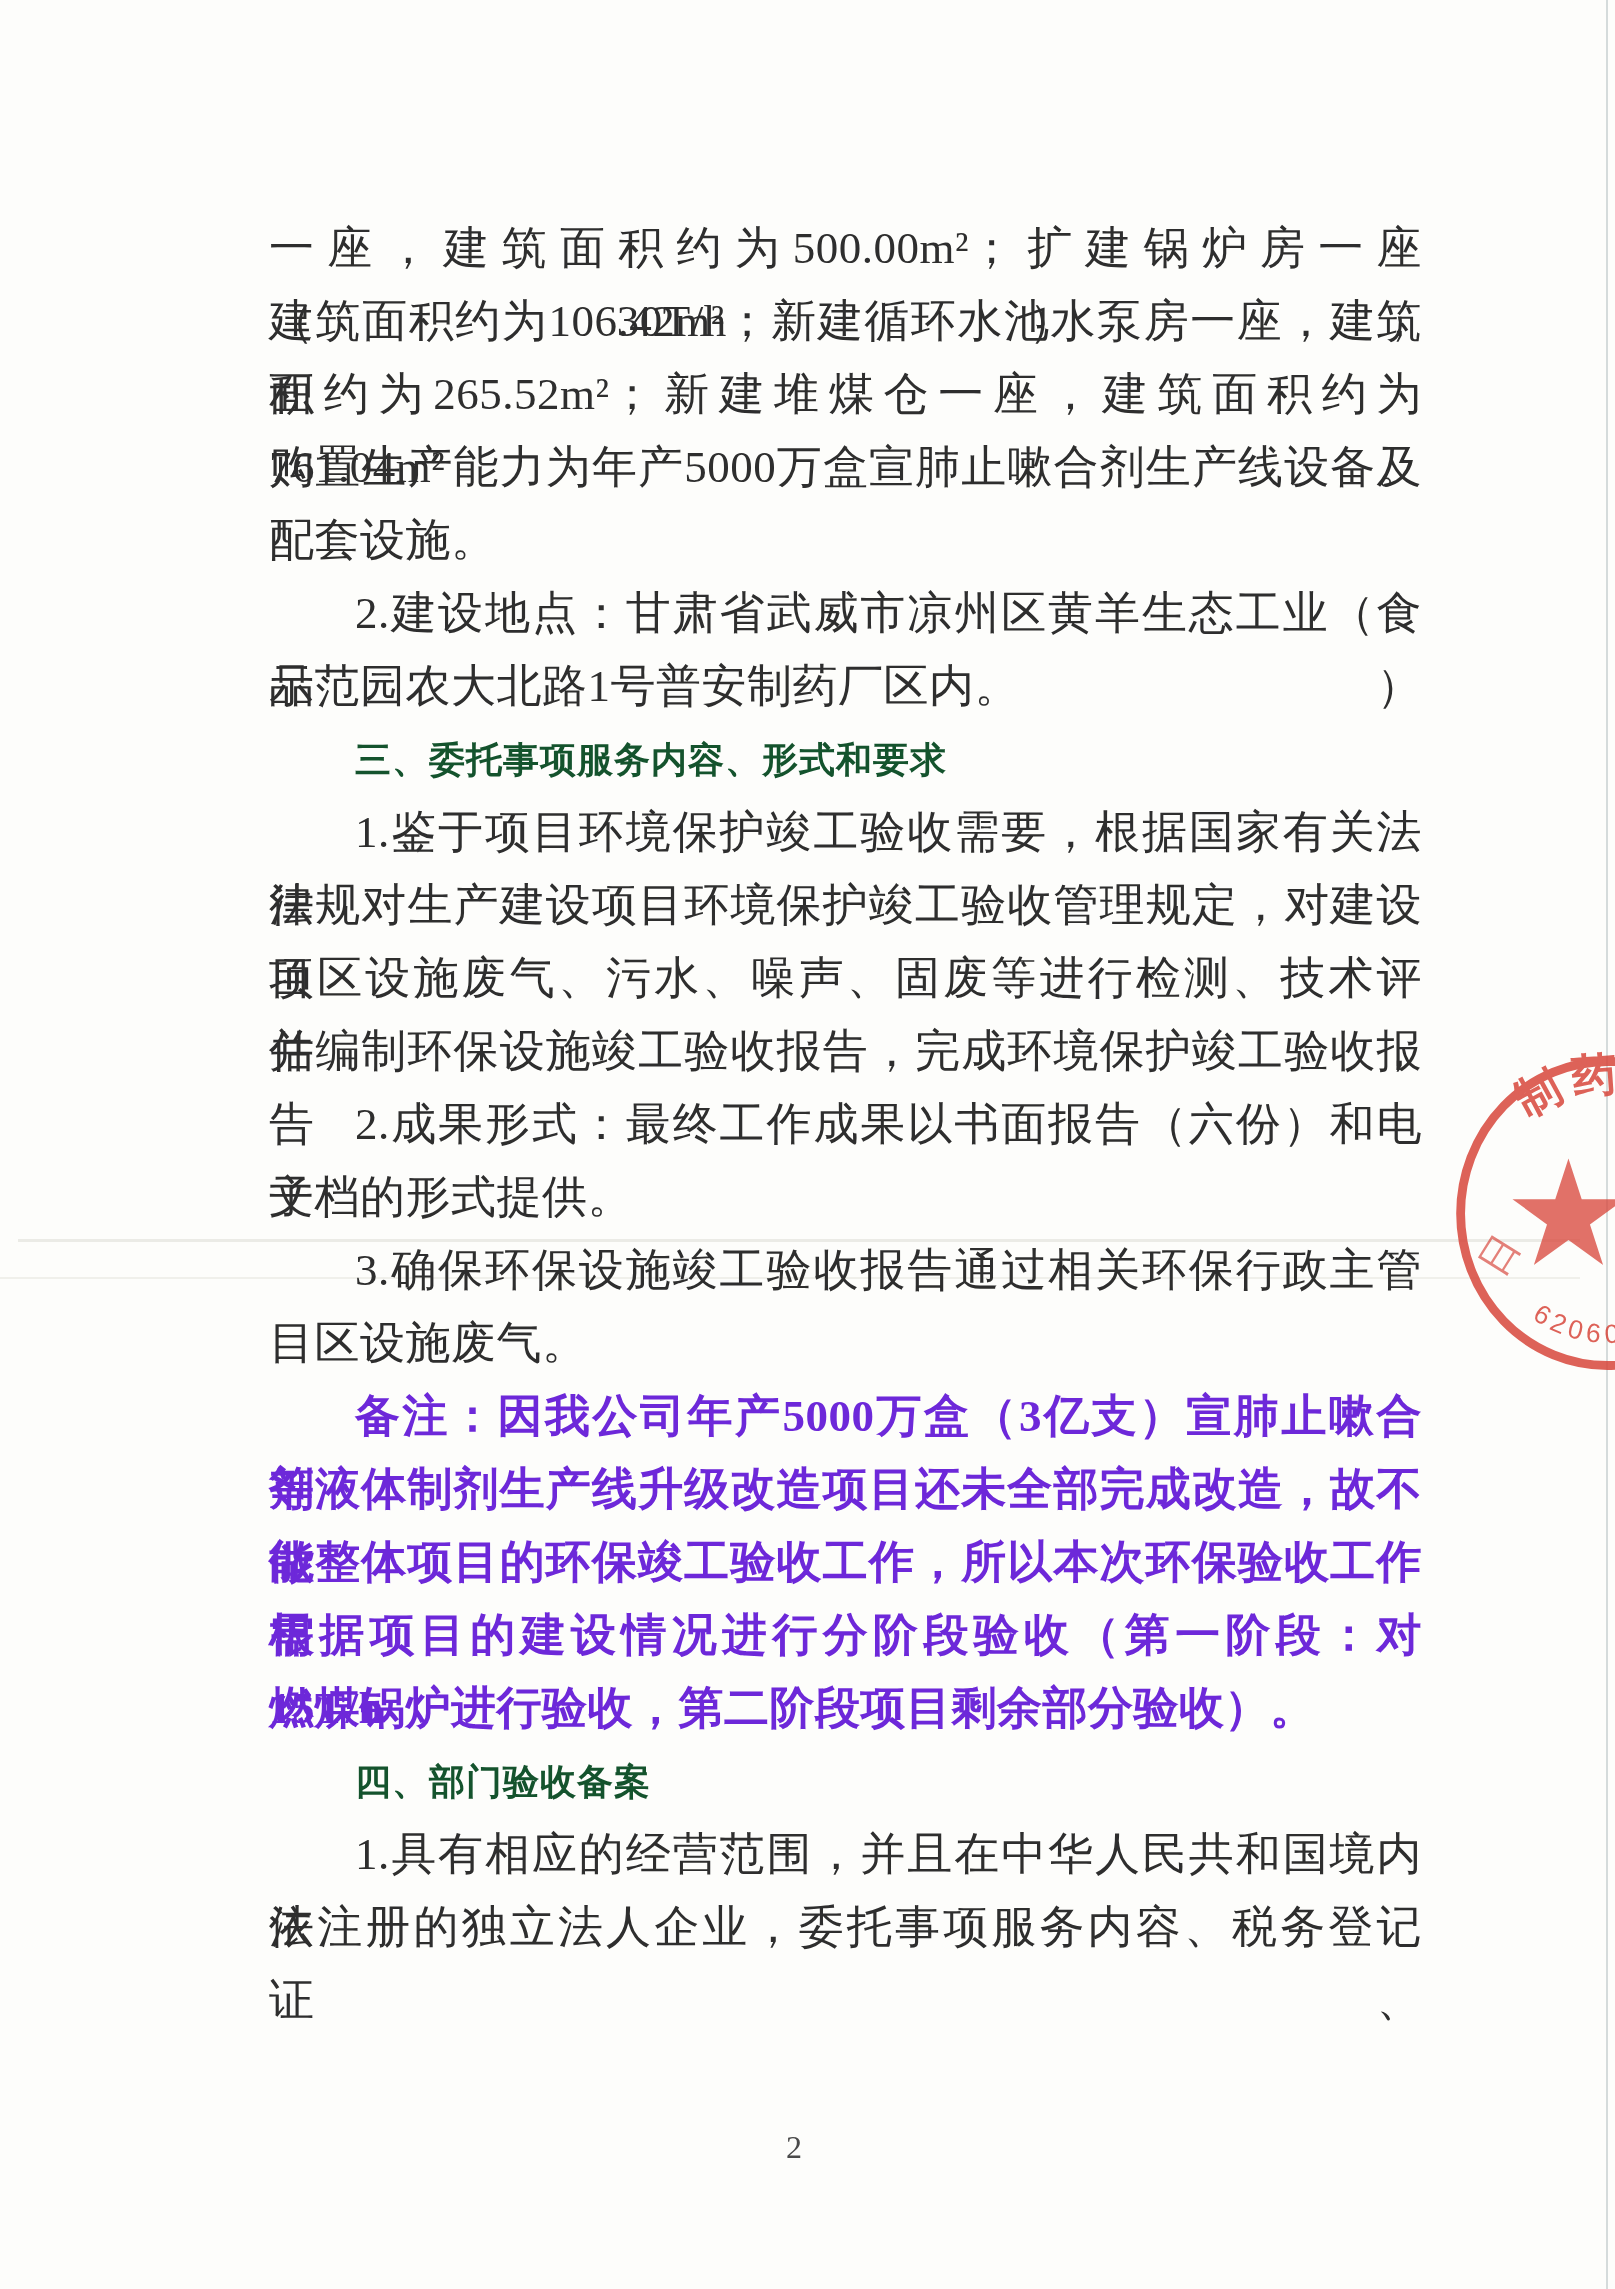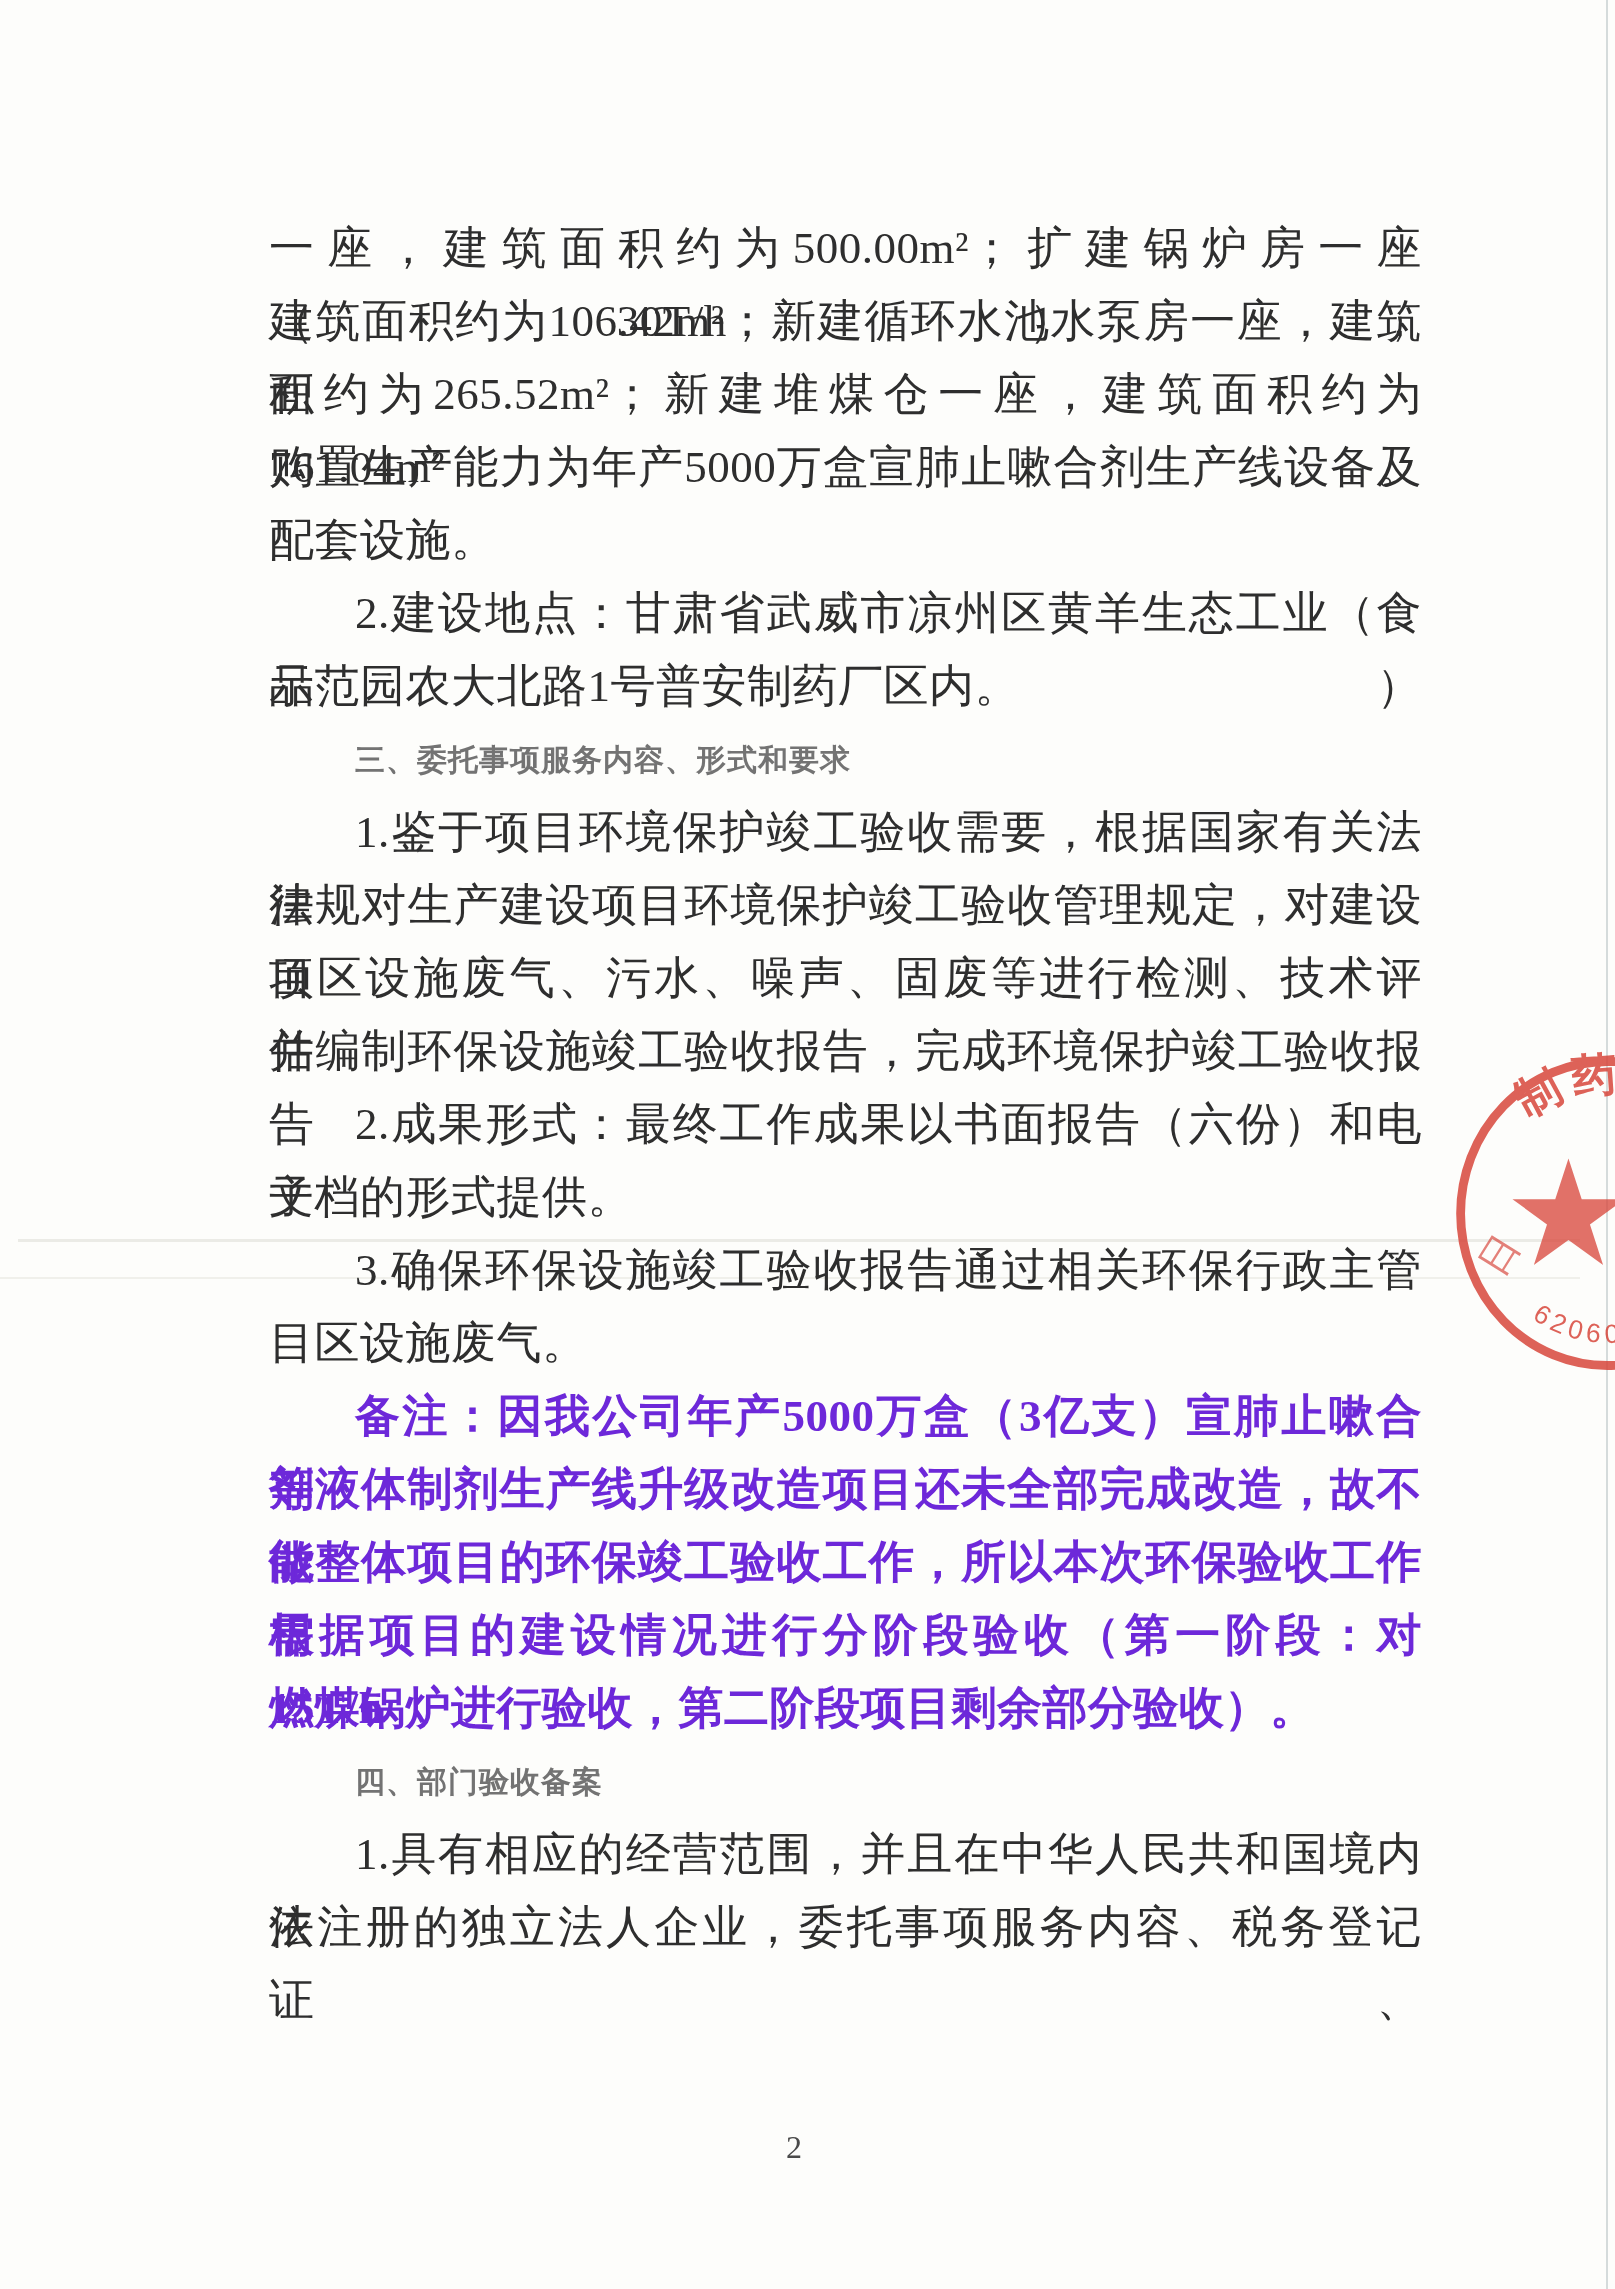--- a/index.html
+++ b/index.html
@@ -23,22 +23,22 @@
     letter-spacing:0.5px;
     margin-left:24px;
   }
   .ln { height:73px; overflow:visible; }
   .fill { text-align:justify; text-align-last:justify; }
   .indent { text-indent:86px; }
   .bold { font-weight:700; color:#6d28d9; }
   .heading {
     font-weight:700;
     font-family:"Liberation Sans","DejaVu Sans",sans-serif;
-    font-size:30px;
-    color:#737373;
+    font-size:36px;
+    color:#14532d;
     letter-spacing:1px;
   }
   .page-num {
     position:absolute;
     top:2129px;
     left:0;
     width:1588px;
     text-align:center;
     font-size:32px;
     color:#4a4a4a;

